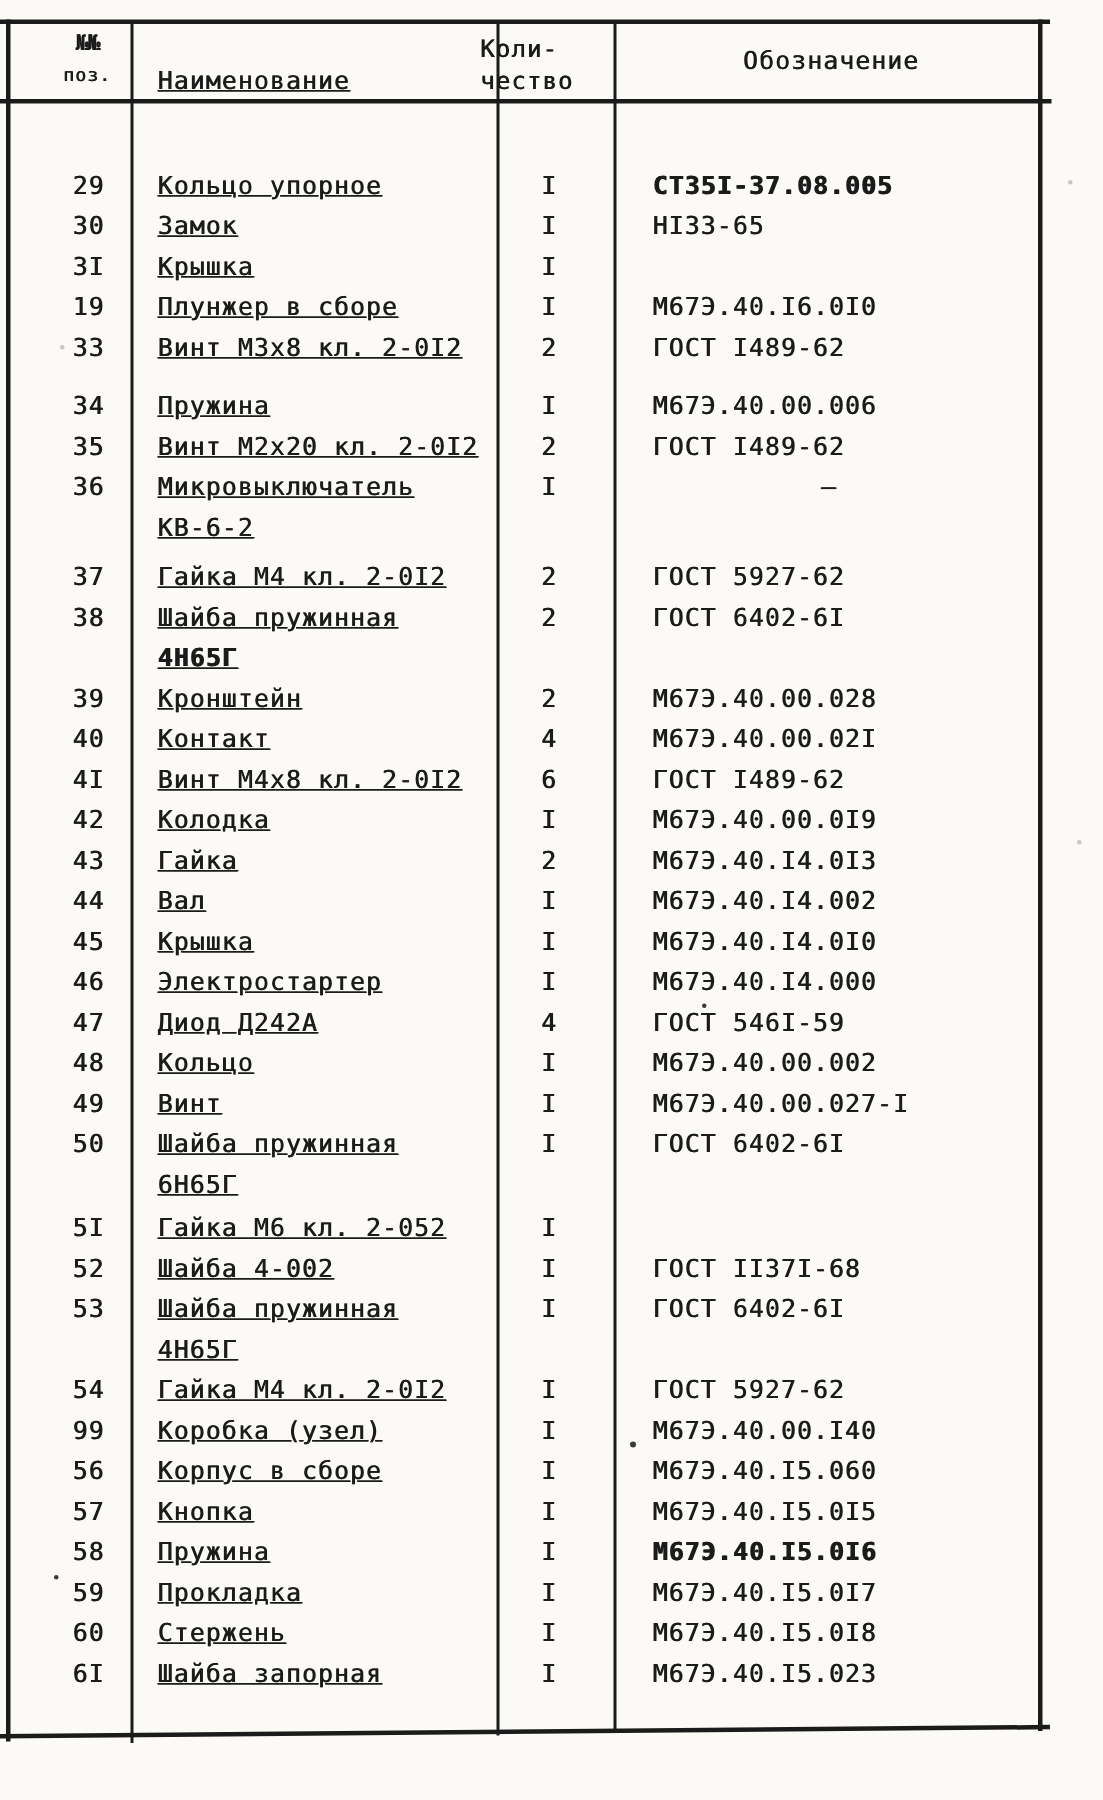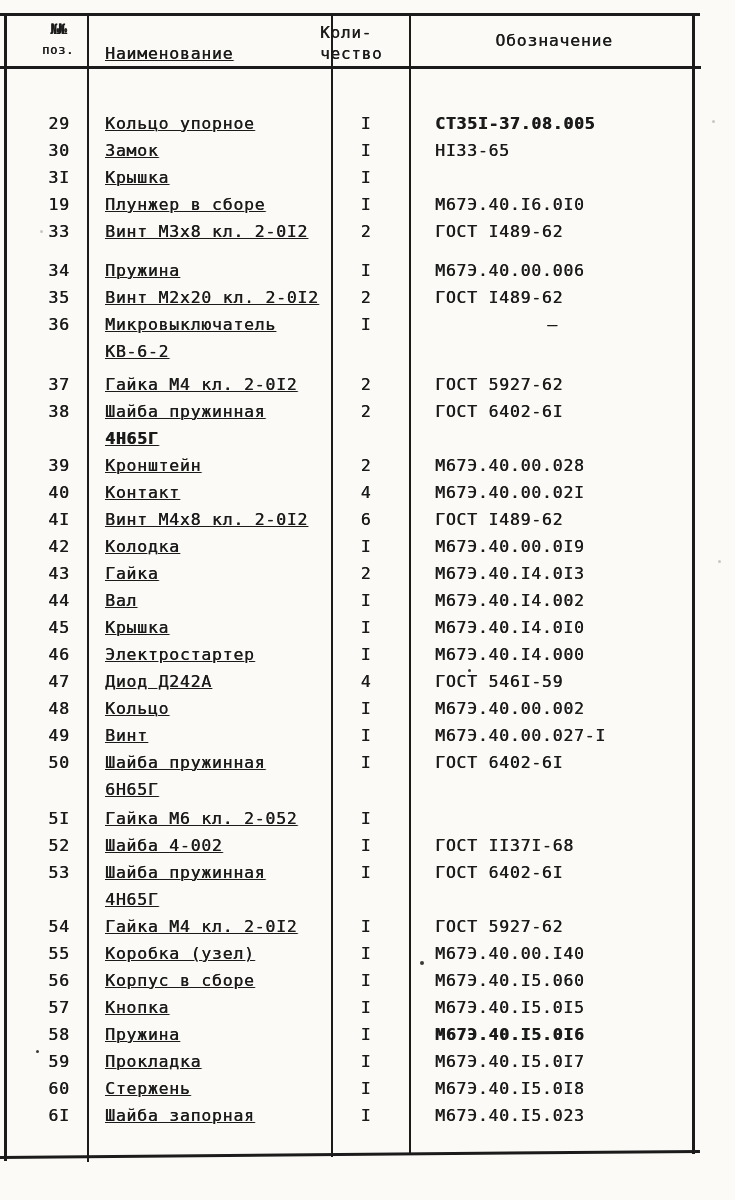--- a/index.html
+++ b/index.html
@@ -291,21 +291,21 @@
   </div>
       <div class="row tw">
     <div class="c-pos">54</div>
     <div class="c-name">
       <div>Гайка М4 кл. 2-0I2</div>
     </div>
     <div class="c-qty">I</div>
     <div class="c-des">ГОСТ 5927-62</div>
   </div>
       <div class="row tw">
-    <div class="c-pos">55</div>
+    <div class="c-pos">99</div>
     <div class="c-name">
       <div>Коробка (узел)</div>
     </div>
     <div class="c-qty">I</div>
     <div class="c-des">М67Э.40.00.I40</div>
   </div>
       <div class="row tw">
     <div class="c-pos">56</div>
     <div class="c-name">
       <div>Корпус в сборе</div>

